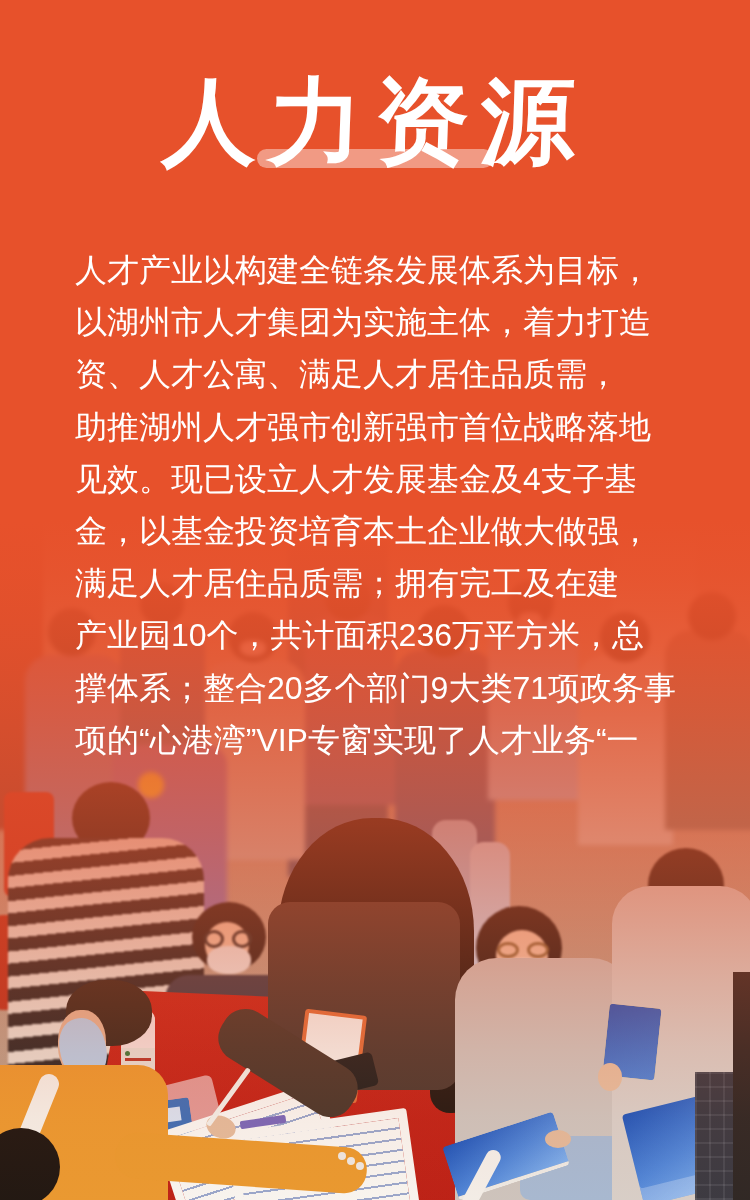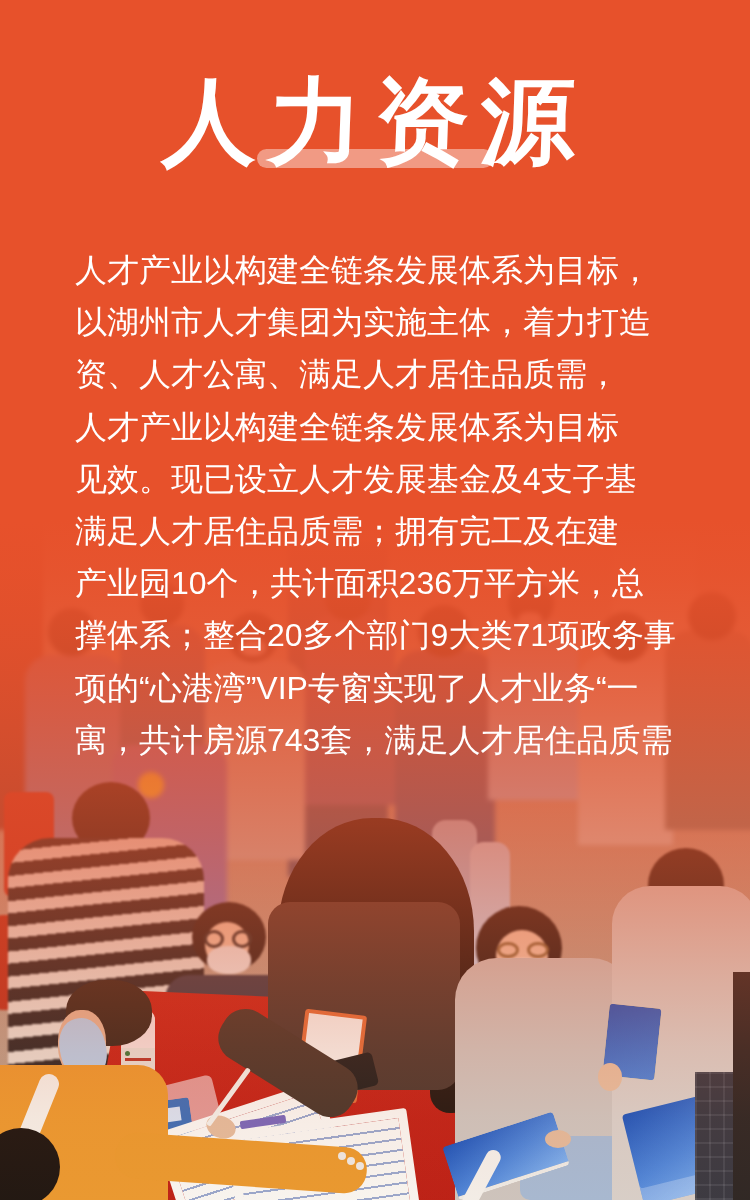--- a/index.html
+++ b/index.html
@@ -240,22 +240,22 @@
 
   <div class="title-wrap">
     <div class="title-pill"></div>
     <h1 class="title">人力资源</h1>
   </div>
 
   <div class="body-text">
     <span class="line">人才产业以构建全链条发展体系为目标，</span>
     <span class="line">以湖州市人才集团为实施主体，着力打造</span>
     <span class="line">资、人才公寓、满足人才居住品质需，</span>
-    <span class="line">人才产业以构建全链条发展体系为目标</span>
+    <span class="line">助推湖州人才强市创新强市首位战略落地</span>
     <span class="line">见效。现已设立人才发展基金及4支子基</span>
+    <span class="line">金，以基金投资培育本土企业做大做强，</span>
     <span class="line">满足人才居住品质需；拥有完工及在建</span>
     <span class="line">产业园10个，共计面积236万平方米，总</span>
     <span class="line">撑体系；整合20多个部门9大类71项政务事</span>
     <span class="line">项的“心港湾”VIP专窗实现了人才业务“一</span>
-    <span class="line">寓，共计房源743套，满足人才居住品质需</span>
   </div>
 
 </div>
 
 </body></html>

